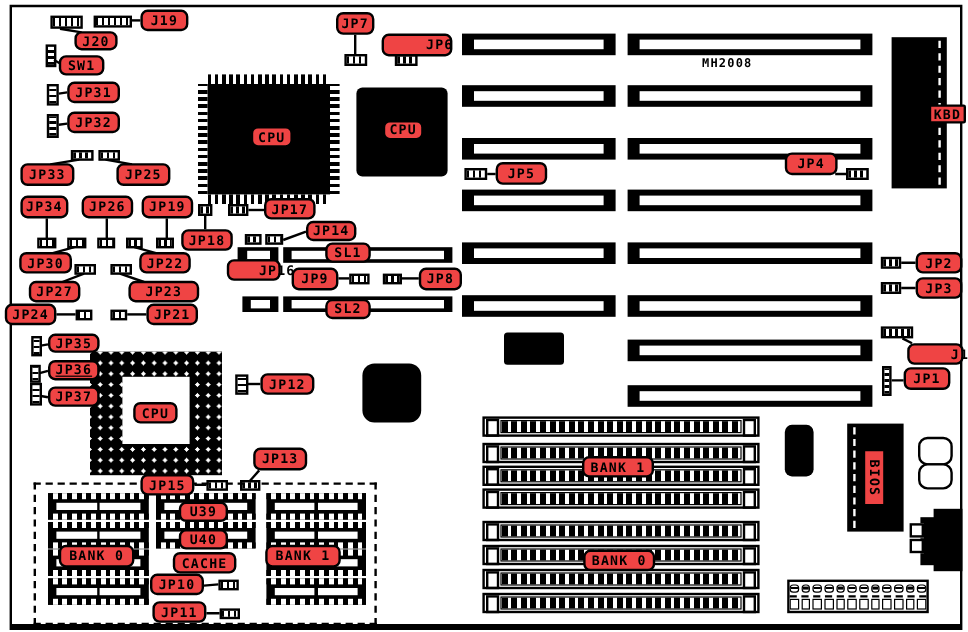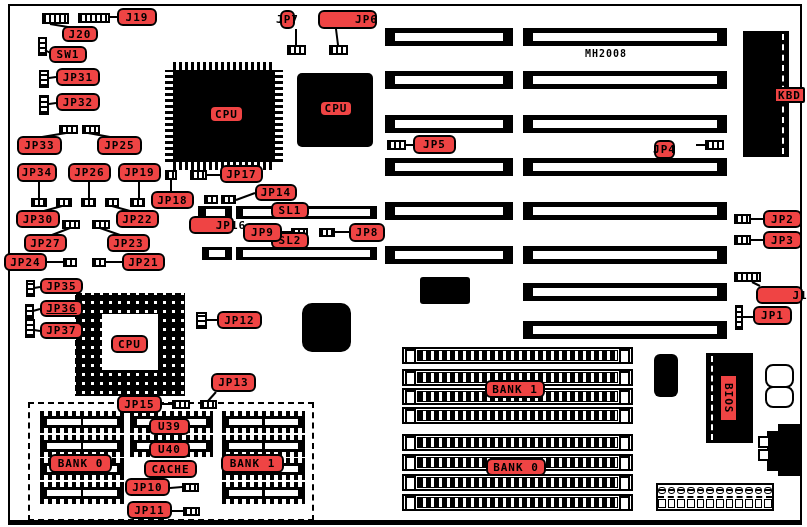--- a/index.html
+++ b/index.html
@@ -322,46 +322,46 @@
   <div class="lbl" style="left:56px;top:68px;width:44px;height:18px;">JP31</div>
   <div class="lbl" style="left:56px;top:93px;width:44px;height:18px;">JP32</div>
   <div class="lbl" style="left:17px;top:136px;width:45px;height:19px;">JP33</div>
   <div class="lbl" style="left:97px;top:136px;width:45px;height:19px;">JP25</div>
   <div class="lbl" style="left:17px;top:163px;width:40px;height:19px;">JP34</div>
   <div class="lbl" style="left:68px;top:163px;width:43px;height:19px;">JP26</div>
   <div class="lbl" style="left:118px;top:163px;width:43px;height:19px;">JP19</div>
   <div class="lbl" style="left:16px;top:210px;width:44px;height:18px;">JP30</div>
   <div class="lbl" style="left:116px;top:210px;width:43px;height:18px;">JP22</div>
   <div class="lbl" style="left:24px;top:234px;width:43px;height:18px;">JP27</div>
-  <div class="lbl" style="left:107px;top:234px;width:43px;height:18px;">JP23</div>
+  <div class="lbl" style="left:107px;top:234px;width:59px;height:18px;">JP23</div>
   <div class="lbl" style="left:4px;top:253px;width:43px;height:18px;">JP24</div>
   <div class="lbl" style="left:122px;top:253px;width:43px;height:18px;">JP21</div>
   <div class="lbl" style="left:40px;top:278px;width:43px;height:16px;">JP35</div>
   <div class="lbl" style="left:40px;top:300px;width:43px;height:17px;text-decoration:underline;">JP36</div>
   <div class="lbl" style="left:40px;top:322px;width:43px;height:17px;">JP37</div>
   <div class="lbl" style="left:217px;top:311px;width:45px;height:18px;">JP12</div>
   <div class="lbl" style="left:211px;top:373px;width:45px;height:19px;">JP13</div>
   <div class="lbl" style="left:117px;top:395px;width:45px;height:18px;">JP15</div>
   <div class="lbl" style="left:149px;top:418px;width:41px;height:17px;">U39</div>
   <div class="lbl" style="left:149px;top:441px;width:41px;height:17px;">U40</div>
   <div class="lbl" style="left:144px;top:460px;width:53px;height:18px;">CACHE</div>
   <div class="lbl" style="left:125px;top:478px;width:45px;height:18px;">JP10</div>
   <div class="lbl" style="left:127px;top:501px;width:45px;height:18px;">JP11</div>
   <div class="lbl" style="left:49px;top:454px;width:63px;height:19px;">BANK 0</div>
   <div class="lbl" style="left:221px;top:454px;width:63px;height:19px;">BANK 1</div>
-  <div class="lbl" style="left:280px;top:10px;width:15px;height:19px;">JP7</div>
-  <div class="lbl" style="left:318px;top:10px;width:59px;height:19px;padding-left:39px;">JP6</div>
+  <div class="lbl" style="left:280px;top:10px;width:32px;height:19px;">JP7</div>
+  <div class="lbl" style="left:318px;top:28px;width:59px;height:19px;padding-left:39px;">JP6</div>
   <div class="lbl" style="left:413px;top:135px;width:43px;height:19px;">JP5</div>
-  <div class="lbl" style="left:654px;top:140px;width:21px;height:19px;">JP4</div>
+  <div class="lbl" style="left:654px;top:127px;width:44px;height:19px;">JP4</div>
   <div class="lbl" style="left:220px;top:165px;width:43px;height:18px;">JP17</div>
   <div class="lbl" style="left:151px;top:191px;width:43px;height:18px;">JP18</div>
   <div class="lbl" style="left:255px;top:184px;width:42px;height:17px;">JP14</div>
   <div class="lbl" style="left:189px;top:216px;width:45px;height:18px;padding-left:40px;">JP16</div>
   <div class="lbl" style="left:271px;top:202px;width:38px;height:17px;">SL1</div>
-  <div class="lbl" style="left:271px;top:232px;width:38px;height:17px;">SL2</div>
+  <div class="lbl" style="left:271px;top:249px;width:38px;height:17px;">SL2</div>
   <div class="lbl" style="left:243px;top:223px;width:39px;height:19px;">JP9</div>
   <div class="lbl" style="left:349px;top:223px;width:36px;height:19px;">JP8</div>
   <div class="lbl" style="left:763px;top:210px;width:39px;height:18px;">JP2</div>
   <div class="lbl" style="left:763px;top:231px;width:39px;height:18px;">JP3</div>
   <div class="lbl" style="left:756px;top:286px;width:32px;height:18px;padding-left:42px;">J1</div>
   <div class="lbl" style="left:753px;top:306px;width:39px;height:19px;">JP1</div>
   <div class="lbl" style="left:485px;top:380px;width:60px;height:18px;">BANK 1</div>
   <div class="lbl" style="left:486px;top:458px;width:60px;height:18px;">BANK 0</div>
   <div class="lbl" style="left:209px;top:105px;width:35px;height:18px;">CPU</div>
   <div class="lbl" style="left:319px;top:100px;width:34px;height:17px;">CPU</div>

